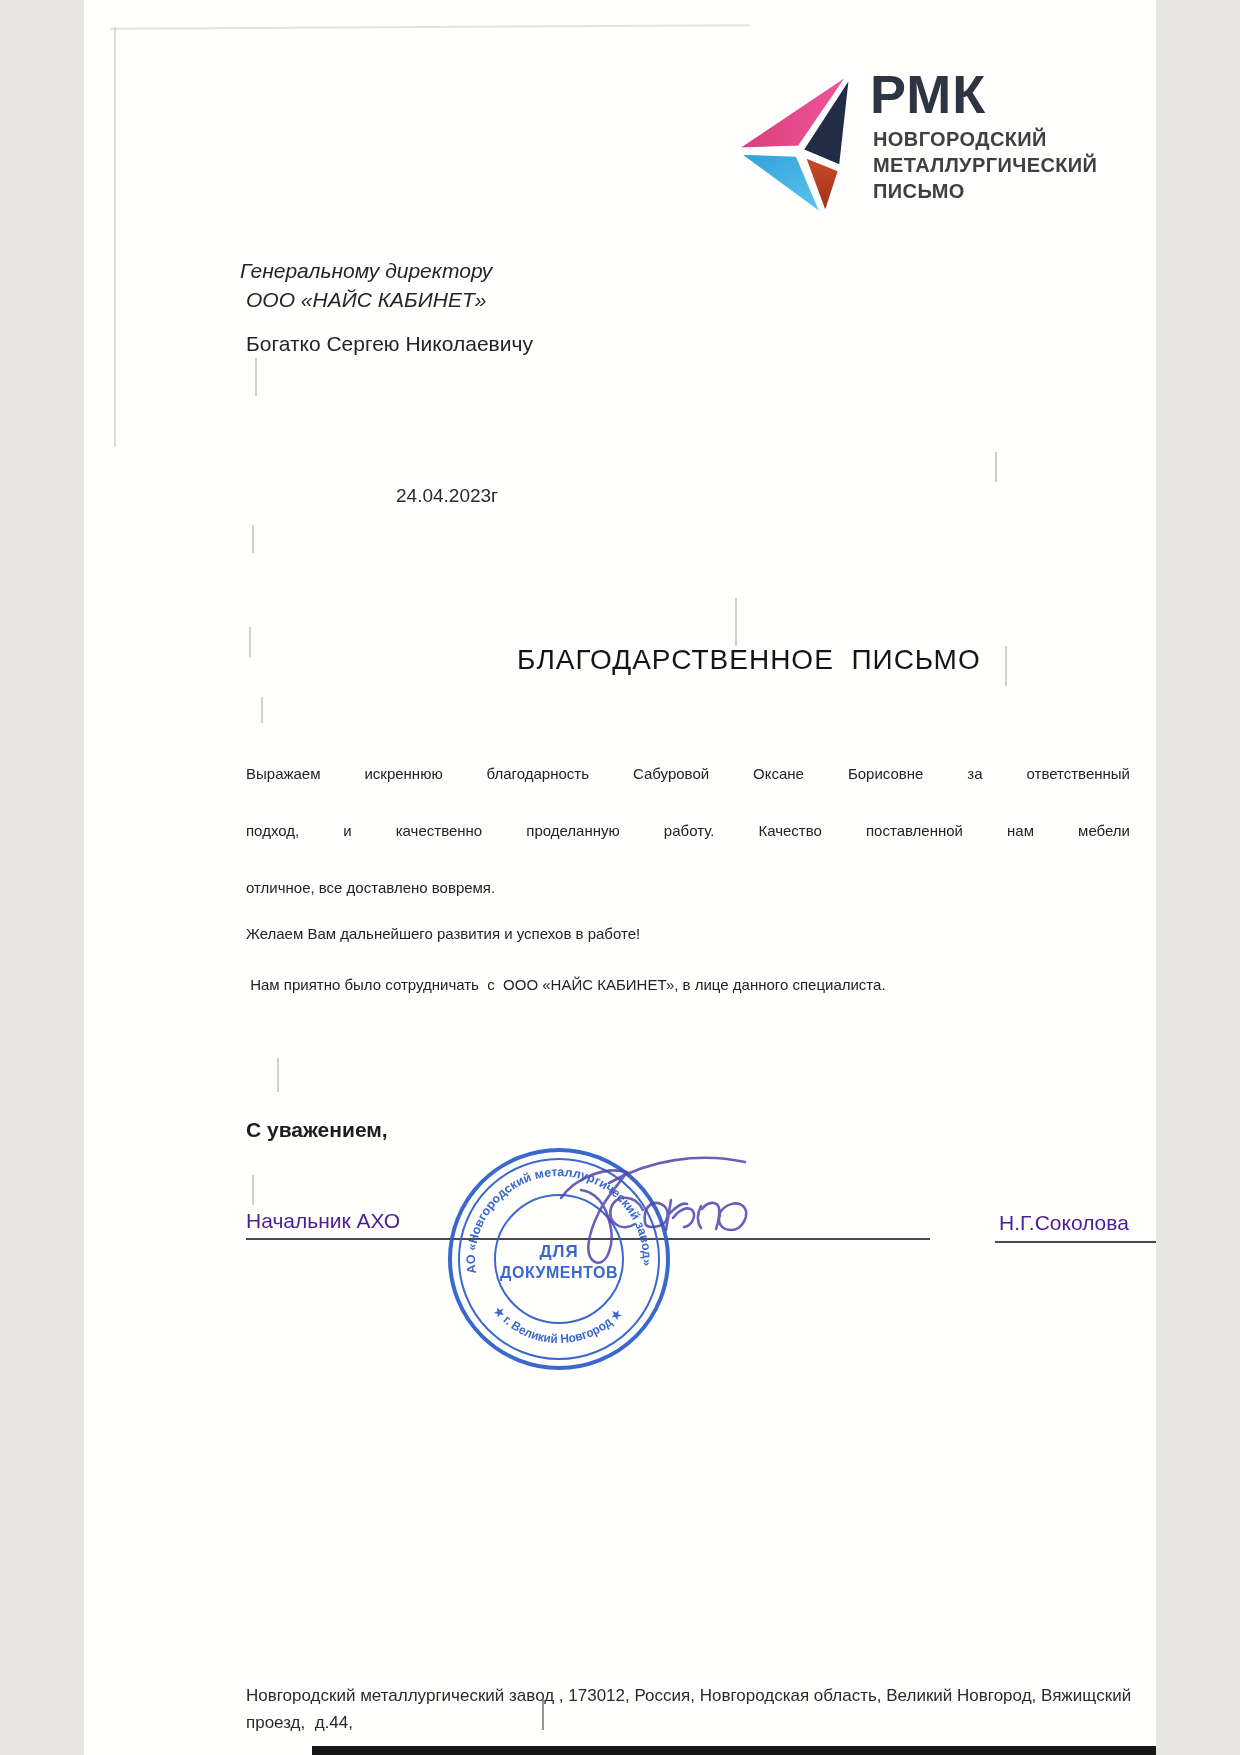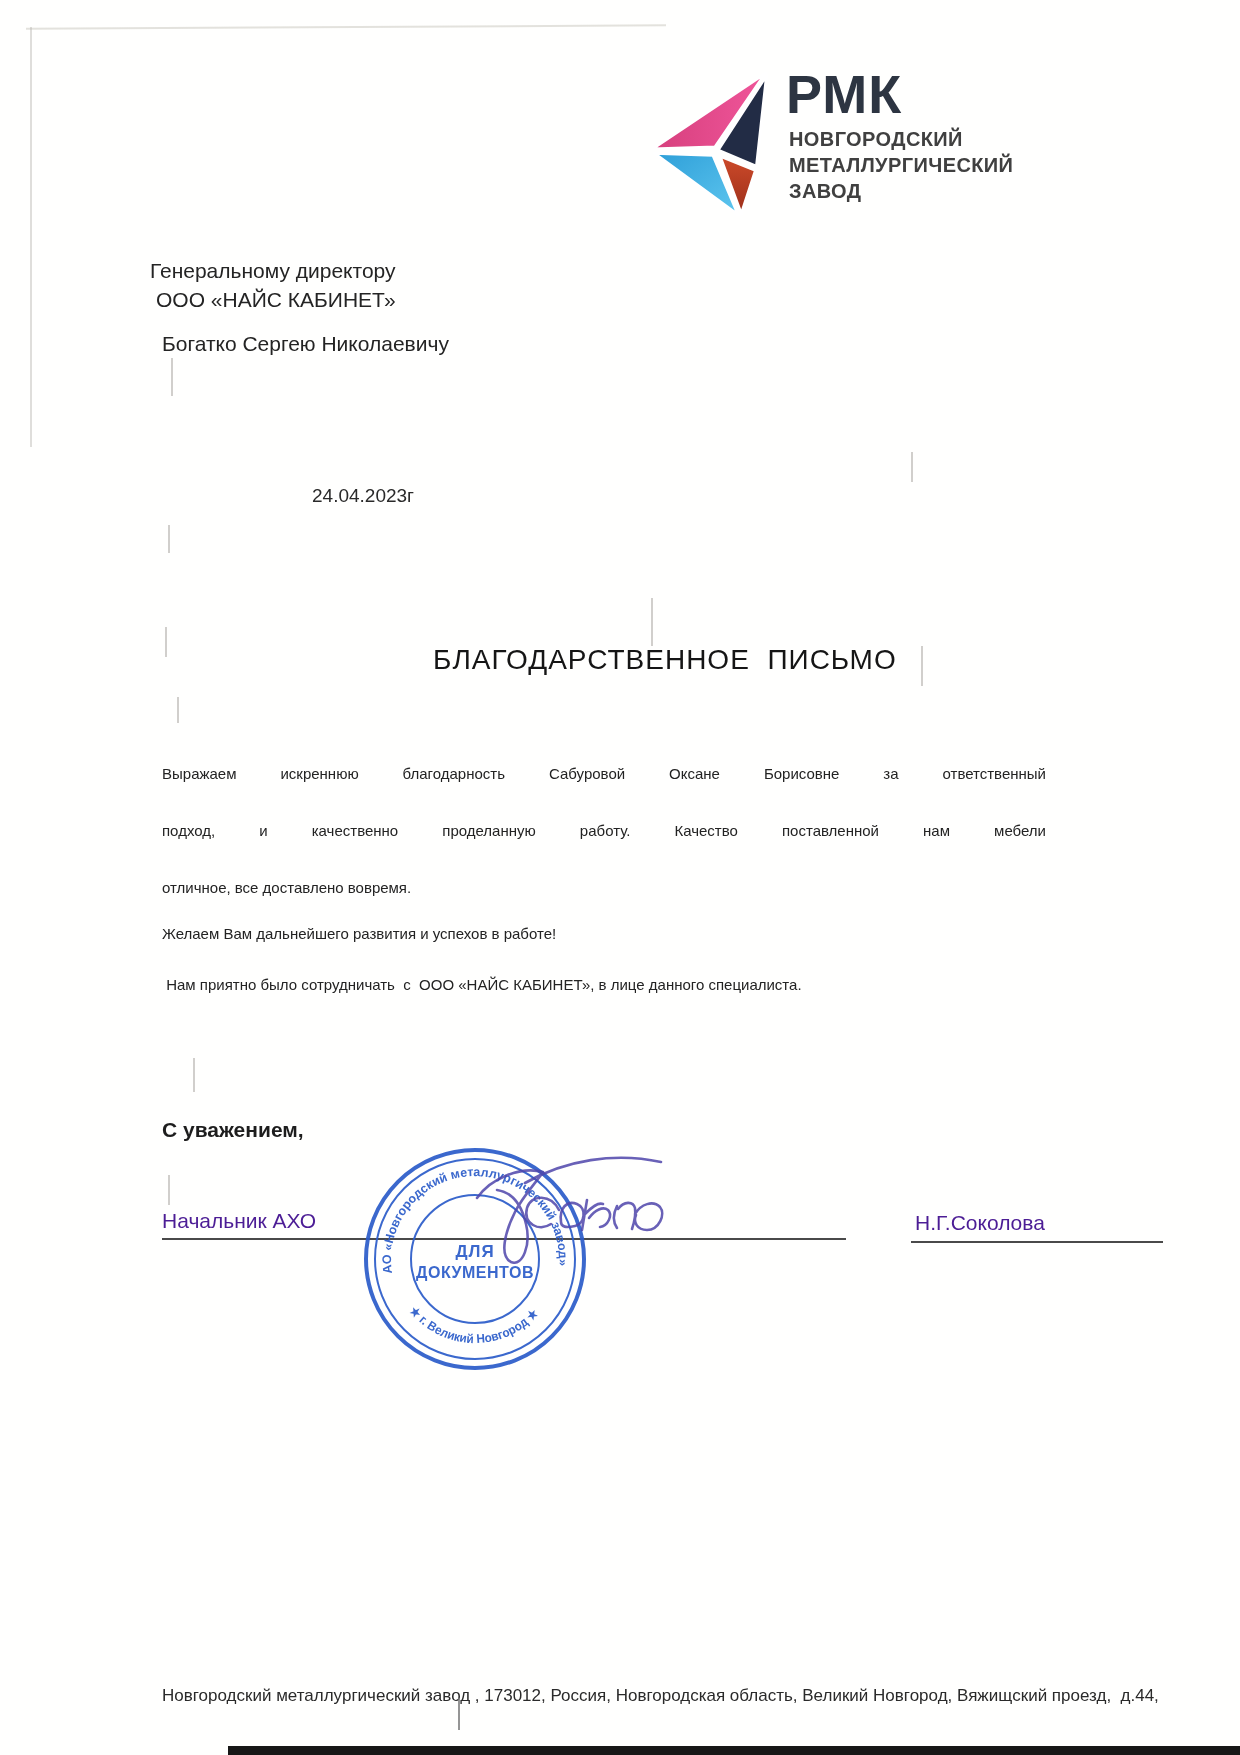--- a/index.html
+++ b/index.html
@@ -1,17 +1,17 @@
 <!DOCTYPE html>
 <html><head>
 <meta charset="utf-8">
 <style>
   html,body{margin:0;padding:0;background:#e8e6e1;}
   .page{
-    position:relative;width:1240px;height:1755px;margin:0 auto;
+    position:relative;width:1072px;height:1755px;margin:0 auto;
     background:#fffffe;overflow:hidden;
     font-family:"Liberation Sans", sans-serif;color:#222;
   }
   .abs{position:absolute;}
   
   .brand{font-size:54px;font-weight:700;color:#2d3542;letter-spacing:1px;line-height:56px;}
   .company-name{font-size:20px;font-weight:700;color:#404040;line-height:26px;letter-spacing:.4px;}
   
   .recipient{font-size:21px;color:#242424;line-height:29px;}
   .recipient .indent{padding-left:6px;}
@@ -62,25 +62,25 @@
       </defs>
       <polygon points="2,80 114,5 64,78" fill="url(#gPink)" stroke="#ffffff" stroke-width="3" stroke-linejoin="round"></polygon>
       <polygon points="115,7 105,97 67,81" fill="#222c45" stroke="#ffffff" stroke-width="3" stroke-linejoin="round"></polygon>
       <polygon points="69,87 104,101 90,144" fill="url(#gRed)" stroke="#ffffff" stroke-width="3" stroke-linejoin="round"></polygon>
       <polygon points="4,84 62,86 87,145" fill="url(#gBlue)" stroke="#ffffff" stroke-width="3" stroke-linejoin="round"></polygon>
     </svg>
     <div class="brand abs" style="left:136px;top:2px;">РМК</div>
     <div class="company-name abs" style="left:139px;top:62px;">
       <div>НОВГОРОДСКИЙ</div>
       <div>МЕТАЛЛУРГИЧЕСКИЙ</div>
-      <div>ЗАВОД</div>
+      <div>ПИСЬМО</div>
     </div>
   </div>
 
-  <div class="recipient abs" style="left:150px;top:256px;">
+  <div class="recipient abs" style="left:156px;top:256px;font-style:italic;">
     <div>Генеральному директору</div>
     <div class="indent">ООО «НАЙС КАБИНЕТ»</div>
   </div>
   <div class="recipient abs" style="left:162px;top:329px;">Богатко Сергею Николаевичу</div>
 
   <div class="date abs" style="left:282px;top:485px;margin-left:30px;">24.04.2023г</div>
 
   <div class="title abs" style="left:433px;top:644px;">БЛАГОДАРСТВЕННОЕ  ПИСЬМО</div>
 
   <div class="para p1 abs" style="left:162px;top:745px;">

